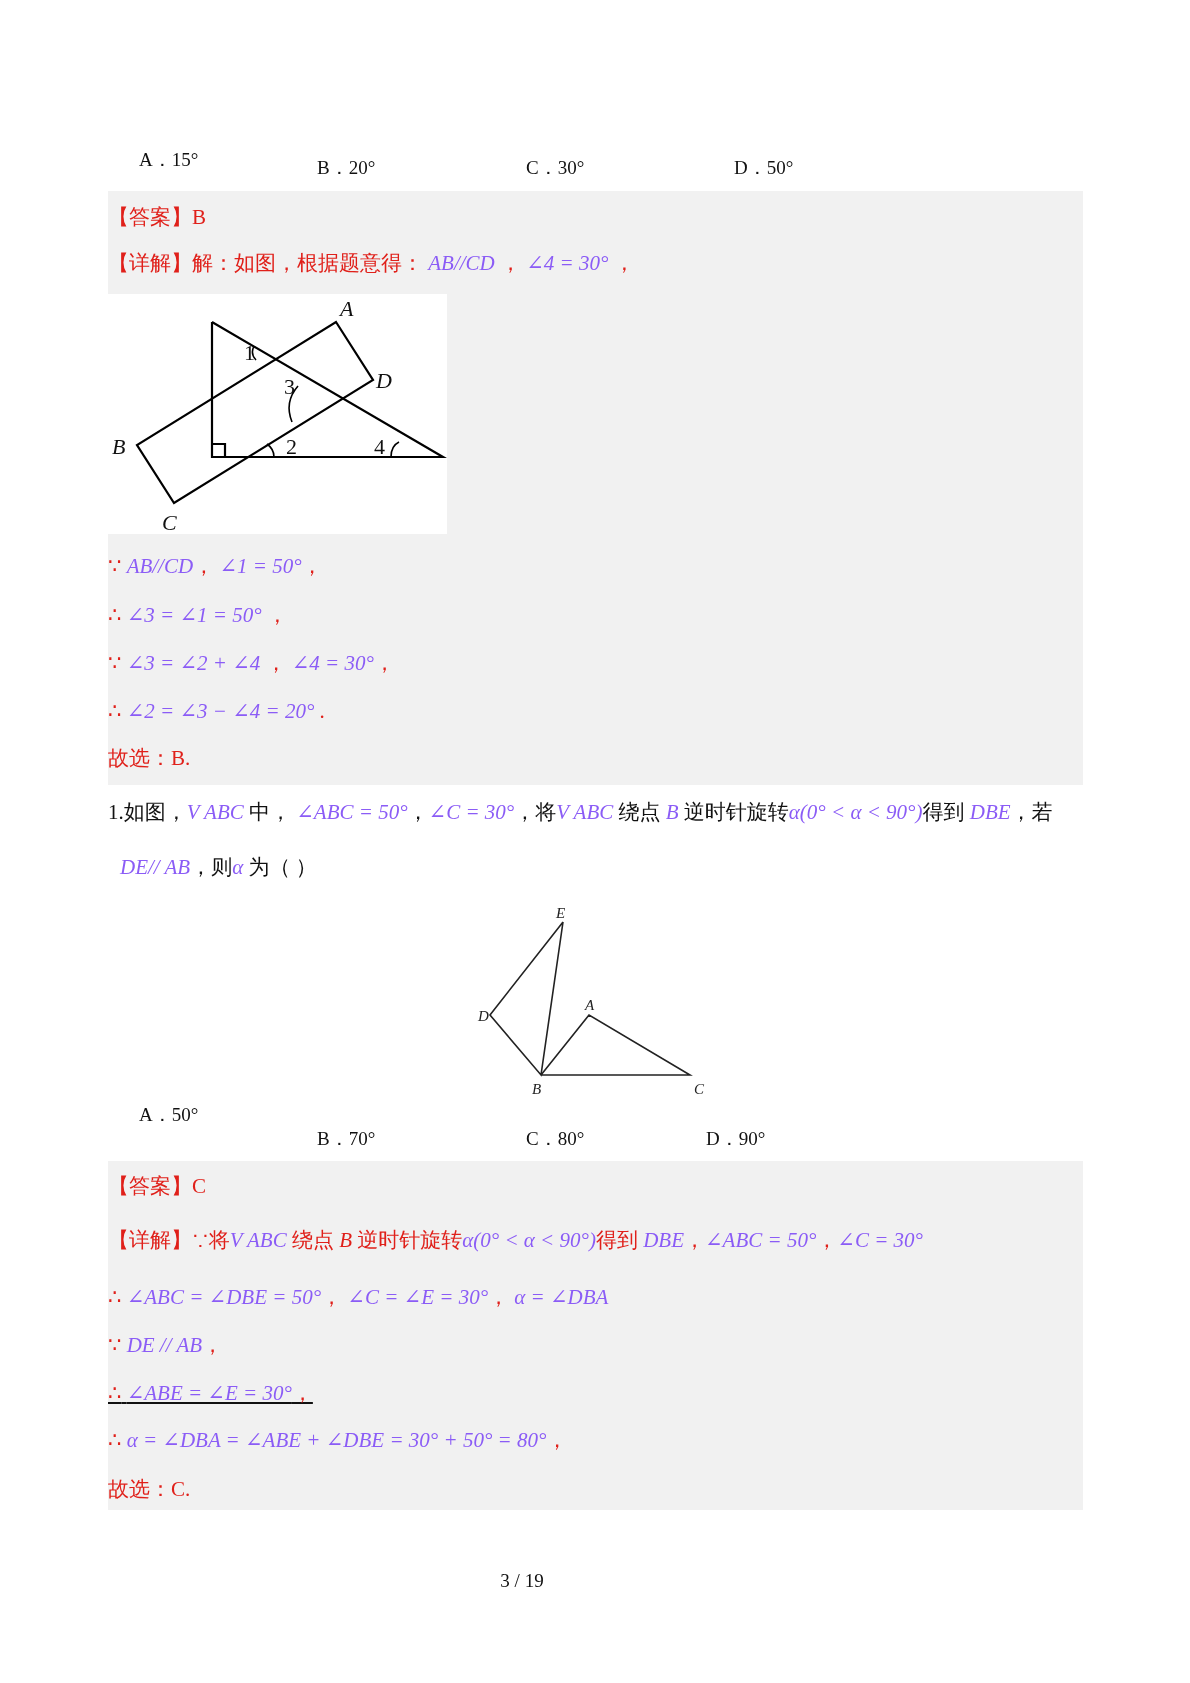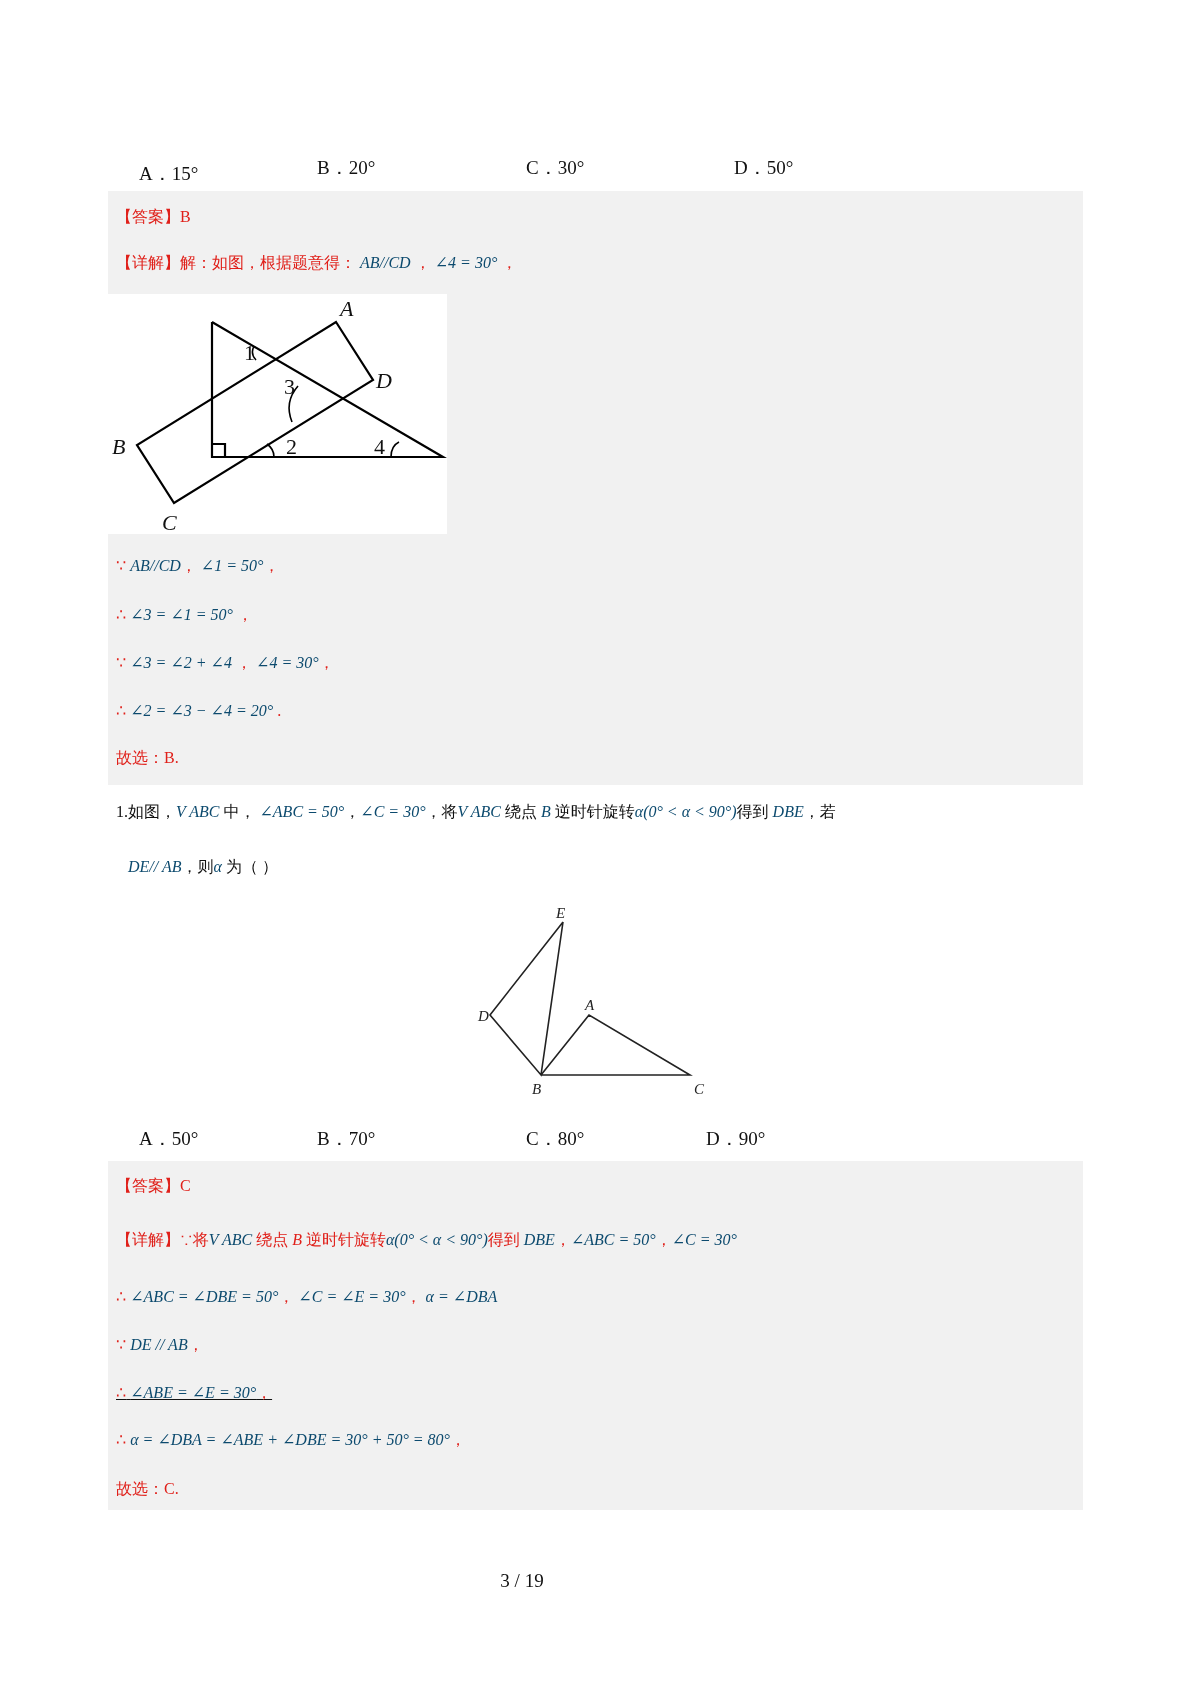--- a/index.html
+++ b/index.html
@@ -2,30 +2,30 @@
 <html><head>
 <meta charset="utf-8">
 <style>
   html, body { margin:0; padding:0; background:#ffffff; }
   body { width:1190px; height:1683px; position:relative; overflow:hidden;
          font-family:"Liberation Serif","DejaVu Serif",serif; color:#111; }
   .abs { position:absolute; white-space:nowrap; }
   .opt { font-size:19px; line-height:24px; }
   .gray { position:absolute; left:108px; width:975px; background:#f1f1f1; }
   .red { color:#e0201a; }
-  .line { position:absolute; left:116px; font-size:16px; line-height:24px; white-space:nowrap; }
-  .m { font-style:italic; color:#0c4a6e; }
+  .line { position:absolute; left:108px; font-size:21px; line-height:24px; white-space:nowrap; }
+  .m { font-style:italic; color:#8b5cf6; }
   .fig { position:absolute; }
   .pageno { position:absolute; left:0; width:1044px; text-align:center; top:1570px; font-size:19px; }
 </style>
 </head>
 <body>
 
 <div>
-  <div class="abs opt" style="left:139px;top:162px;">
+  <div class="abs opt" style="left:139px;top:148px;">
     <span>A．</span><span>15°</span>
   </div>
   <div class="abs opt" style="left:317px;top:156px;">
     <span>B．</span><span>20°</span>
   </div>
   <div class="abs opt" style="left:526px;top:156px;">
     <span>C．</span><span>30°</span>
   </div>
   <div class="abs opt" style="left:734px;top:156px;">
     <span>D．</span><span>50°</span>
@@ -110,21 +110,21 @@
       <text x="86" y="13">E</text>
       <text x="8" y="116">D</text>
       <text x="115" y="105">A</text>
       <text x="62" y="189">B</text>
       <text x="224" y="189">C</text>
     </g>
   </svg>
 </div>
 
 <div>
-  <div class="abs opt" style="left:139px;top:1127px;">
+  <div class="abs opt" style="left:139px;top:1103px;">
     <span>A．</span><span>50°</span>
   </div>
   <div class="abs opt" style="left:317px;top:1127px;">
     <span>B．</span><span>70°</span>
   </div>
   <div class="abs opt" style="left:526px;top:1127px;">
     <span>C．</span><span>80°</span>
   </div>
   <div class="abs opt" style="left:706px;top:1127px;">
     <span>D．</span><span>90°</span>

